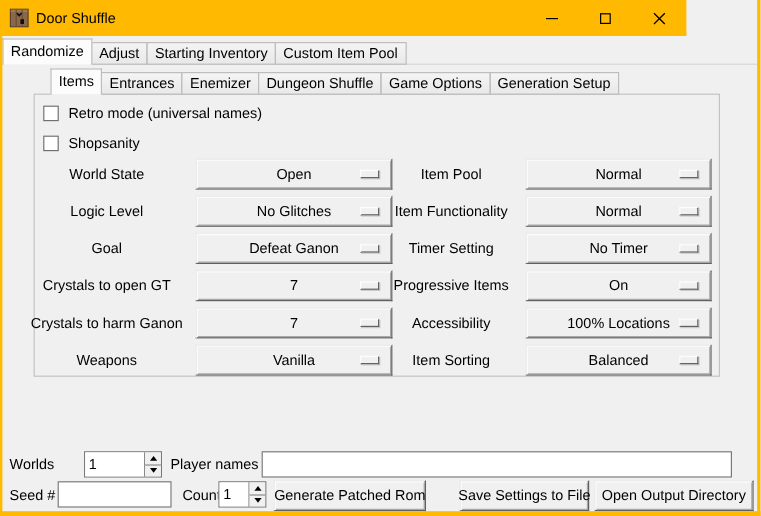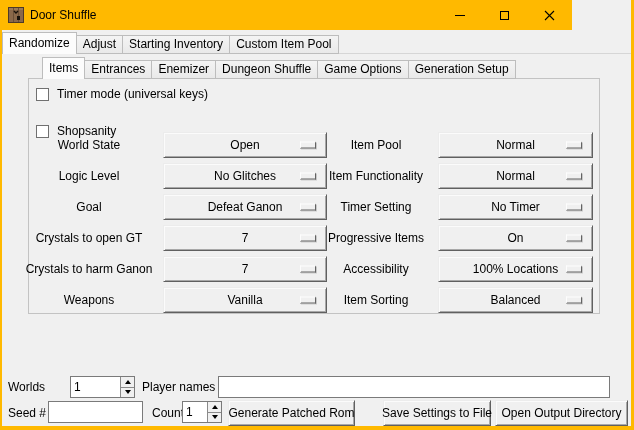--- a/index.html
+++ b/index.html
@@ -143,23 +143,23 @@
     <div class="tab selected">Items</div>
     <div class="tab">Entrances</div>
     <div class="tab">Enemizer</div>
     <div class="tab">Dungeon Shuffle</div>
     <div class="tab">Game Options</div>
     <div class="tab">Generation Setup</div>
   </div>
 
   <div class="checkrow" style="top:87px;">
     <span class="checkbox"></span>
-    <span>Timer mode (universal keys)</span>
-  </div>
-  <div class="checkrow" style="top:124px;">
+    <span>Retro mode (universal names)</span>
+  </div>
+  <div class="checkrow" style="top:112px;">
     <span class="checkbox"></span>
     <span>Shopsanity</span>
   </div>
 
   <div class="fieldrow" style="top:132px;">
     <span class="flabel lcol">World State</span>
     <div class="dropdown lcol">
       <span class="ddvalue">Open</span>
       <span class="ddind"></span>
     </div>

